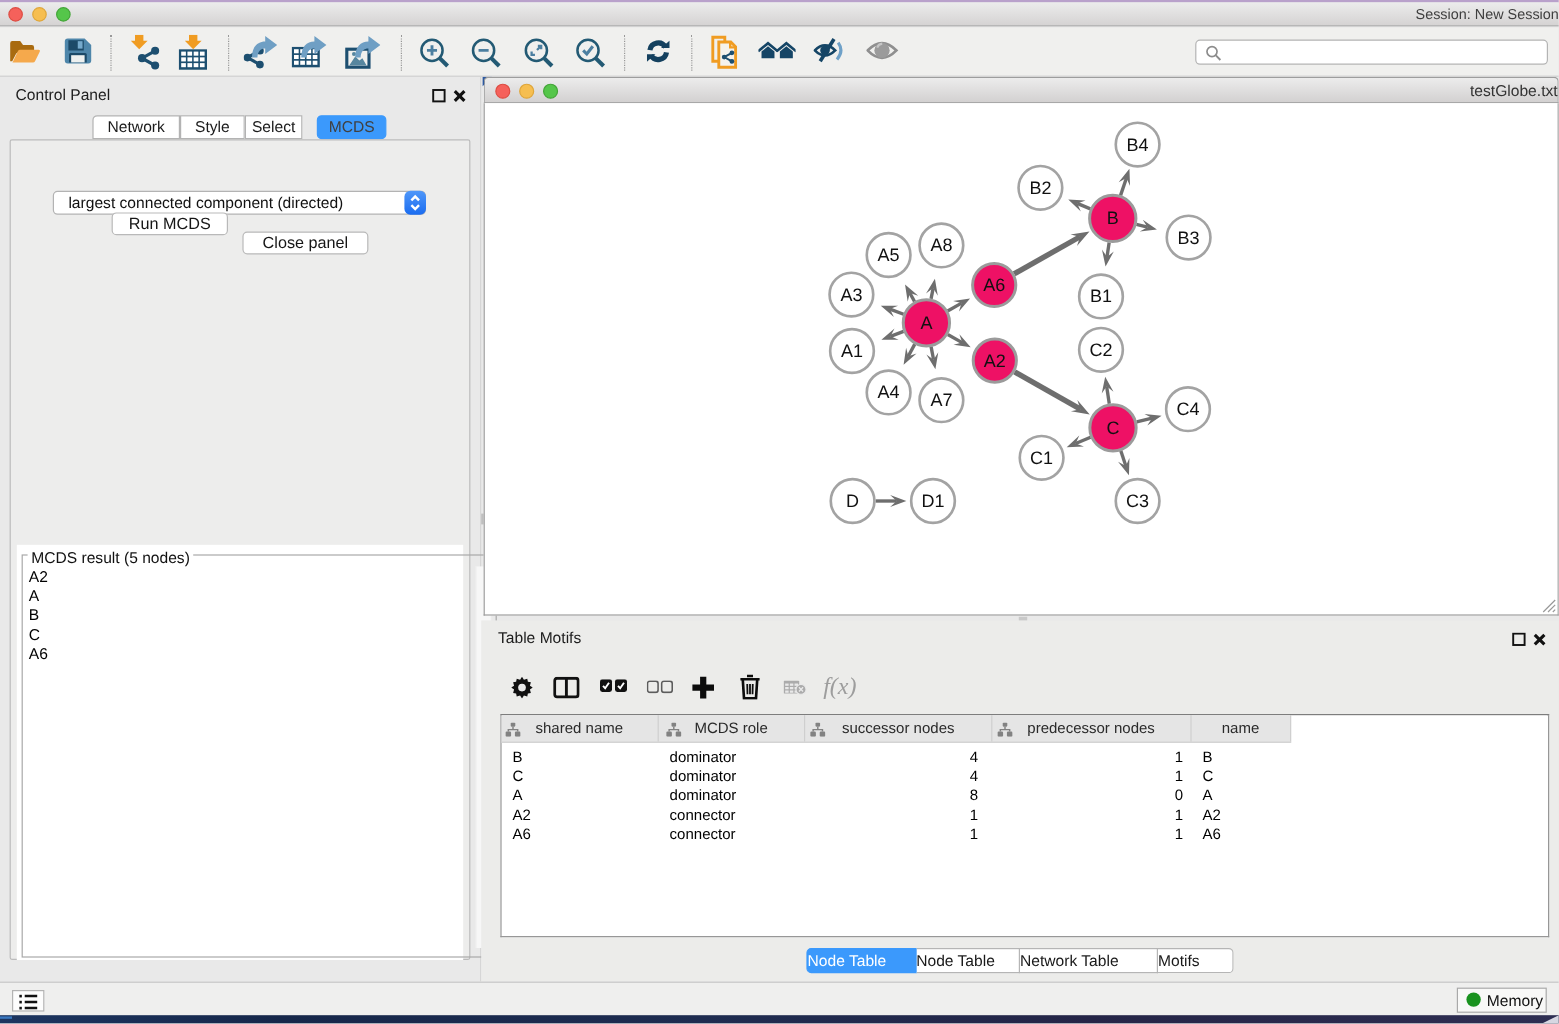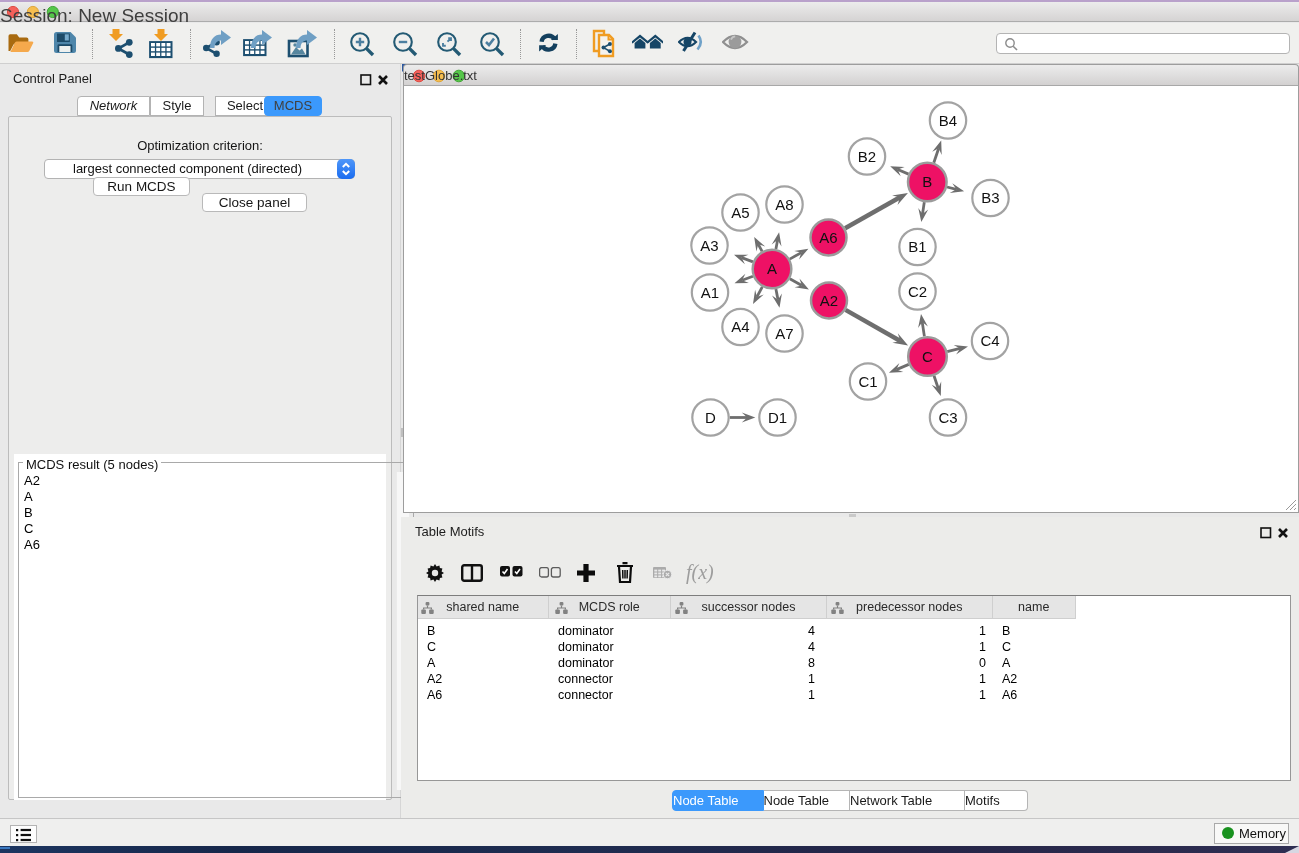--- a/index.html
+++ b/index.html
@@ -2,44 +2,44 @@
 <html><head><meta charset="utf-8"><style>
 
 *{margin:0;padding:0;box-sizing:border-box}
 html,body{width:1299px;height:853px;overflow:hidden}
 body{font-family:"Liberation Sans",sans-serif;background:#e9e9e9;position:relative}
 .abs{position:absolute}
 
 #topstrip{left:0;top:0;width:1299px;height:2px;background:#b9a1cb}
 
 #titlebar{left:0;top:2px;width:1299px;height:20px;background:linear-gradient(#ececec,#d5d3d3);border-bottom:1px solid #acacac}
-#titlebar .t{position:absolute;left:0;top:2.5px;width:100%;text-align:left;font-size:19px;color:#3e3e3e}
+#titlebar .t{position:absolute;left:0;top:2.5px;width:100%;text-align:right;font-size:12px;color:#3e3e3e}
 
 #toolbar{left:0;top:23px;width:1299px;height:41px;background:#f0f0ee;border-bottom:1px solid #cfcfcf}
 .sep{position:absolute;top:6px;height:30px;width:0;border-left:1px dotted #989898}
 #search{position:absolute;left:996px;top:10px;width:294px;height:21px;background:#fff;border:1px solid #b4b4b4;border-radius:4px}
 
 #cp-title{left:13px;top:71px;font-size:13px;color:#1d1d1d}
 #cp-tabs{left:77px;top:96px;height:20px}
 .tab{position:absolute;top:0;height:20px;background:#fff;border:1px solid #b3b3b3;font-size:13px;color:#1b1b1b;text-align:center;line-height:18px}
 .tab.sel{background:#3b99fc;color:#404040;border-color:#3b99fc;border-radius:4px}
 #cp-body{left:8px;top:116px;width:384px;height:684px;background:#ededec;border:1px solid #bcbcbc;border-radius:2px}
 #opt-label{left:0;top:21px;width:100%;text-align:center;font-size:13px;color:#141414}
-#combo{left:35px;top:42px;width:311px;height:20px;background:#fff;border:1px solid #b3b3b3;border-radius:4px;font-size:13px;color:#111;line-height:18px;padding-left:28px}
+#combo{left:35px;top:42px;width:311px;height:20px;background:#fff;border:1px solid #b3b3b3;border-radius:4px;font-size:13px;color:#111;line-height:18px;padding-left:12px}
 #combo .step{position:absolute;right:-1px;top:-1px;width:18px;height:20px;border-radius:5px;background:linear-gradient(#4f97f9,#1a6cf0);}
 .btn{position:absolute;height:19px;background:#fff;border:1px solid #b9b9b9;border-radius:4px;font-size:13.5px;color:#161616;text-align:center;line-height:17px}
 #resultbox{left:5px;top:337px;width:372px;height:346px;background:#fff}
 #fieldset{position:absolute;left:4px;top:8px;width:396px;height:336px;border:1px solid #a9a9a9}
 #legend{position:absolute;left:4px;top:-6.5px;background:#fff;padding:0 3px;font-size:13px;color:#111}
 #mlist{position:absolute;left:1px;top:9.5px;width:345px;font-size:13px;color:#000;line-height:16.2px;padding-left:4px}
 #mscroll{position:absolute;right:3px;top:9px;width:14px;height:318px;background:#f7f7f7;border-left:1px solid #ebebeb;border-right:1px solid #ebebeb}
 
 #netwin{left:403px;top:64px;width:896px;height:450px}
 #net-titlebar{position:absolute;left:0;top:0;width:100%;height:22px;background:linear-gradient(#ececec,#d3d1d1);border:1px solid #9d9d9d;border-bottom:1px solid #a8a8a8;border-radius:4px 4px 0 0}
-#net-titlebar .t{position:absolute;width:100%;top:3px;text-align:left;font-size:13px;color:#333}
+#net-titlebar .t{position:absolute;width:100%;top:3px;text-align:right;font-size:13px;color:#333}
 #net-canvas{position:absolute;left:0;top:22px;width:896px;height:427px;background:#fff;border:1px solid #9d9d9d;border-top:none}
 
 #tp{left:401px;top:517px;width:898px;height:301px;background:#ececea}
 #tp-title{position:absolute;left:14px;top:7px;font-size:13px;color:#1d1d1d}
 #tbl{position:absolute;left:417px;top:595px;width:874px;height:186px;background:#fff;border:1px solid #979797;border-top:1px solid #7d7d7d}
 #thead{position:absolute;left:0;top:0;height:23px;width:658px;background:#e5e5e5;border-bottom:1px solid #cfcfcf}
 .th{position:absolute;top:0;height:22px;border-right:1px solid #cfcfcf;font-size:12.5px;color:#2a2a2a;text-align:center;line-height:22px}
 .td{position:absolute;font-size:12.5px;color:#000;height:16px;line-height:16px}
 .bottab{position:absolute;top:0;height:21px;background:#fff;border:1px solid #b5b5b5;border-left:none;font-size:13px;color:#191919;line-height:19px}
 .bottab.first{border-left:1px solid #b5b5b5;border-radius:4px 0 0 4px}
@@ -208,27 +208,26 @@
 <div class="abs" style="left:849px;top:513.5px;width:7px;height:4px;background:#c9c9c9"></div>
 <div class="abs" style="left:849px;top:524px;width:7px;height:4px;background:#c9c9c9"></div>
 <div class="abs" id="cp-title">Control Panel</div>
 <svg class="abs" style="left:360px;top:74px" width="12" height="12">
     <rect x="1" y="1" width="9.5" height="9.5" fill="none" stroke="#111" stroke-width="1.6"></rect>
   </svg>
 <svg class="abs" style="left:377px;top:74px" width="12" height="12">
     <path d="M2 2 L10 10 M10 2 L2 10" stroke="#111" stroke-width="2.6"></path>
   </svg>
 <div class="abs" id="cp-tabs">
-    <div class="tab" style="left:0px;width:73px;border-radius:4px 0 0 0;font-style:italic;">Network</div>
+    <div class="tab" style="left:0px;width:73px;border-radius:4px 0 0 0;">Network</div>
     <div class="tab" style="left:73px;width:54px;">Style</div>
-    <div class="tab" style="left:138px;width:60px;">Select</div>
+    <div class="tab" style="left:127px;width:48px;">Select</div>
     <div class="tab sel" style="left:187px;width:58px;">MCDS</div>
   </div>
 <div class="abs" id="cp-body">
-    <div class="abs" id="opt-label">Optimization criterion:</div>
     <div class="abs" id="combo">largest connected component (directed)<div class="step"><svg width="18" height="20" viewBox="0 0 18 20">
           <path d="M5.8 8 L9 4.8 L12.2 8" stroke="#fff" stroke-width="2" fill="none"></path>
           <path d="M5.8 12 L9 15.2 L12.2 12" stroke="#fff" stroke-width="2" fill="none"></path>
         </svg></div></div>
     <div class="btn" style="left:84px;top:60px;width:97px">Run MCDS</div>
     <div class="btn" style="left:193px;top:76px;width:105px">Close panel</div>
     <div class="abs" id="resultbox">
       <div id="fieldset">
         <div id="legend">MCDS result (5 nodes)</div>
         <div id="mlist">A2<br>A<br>B<br>C<br>A6</div>

